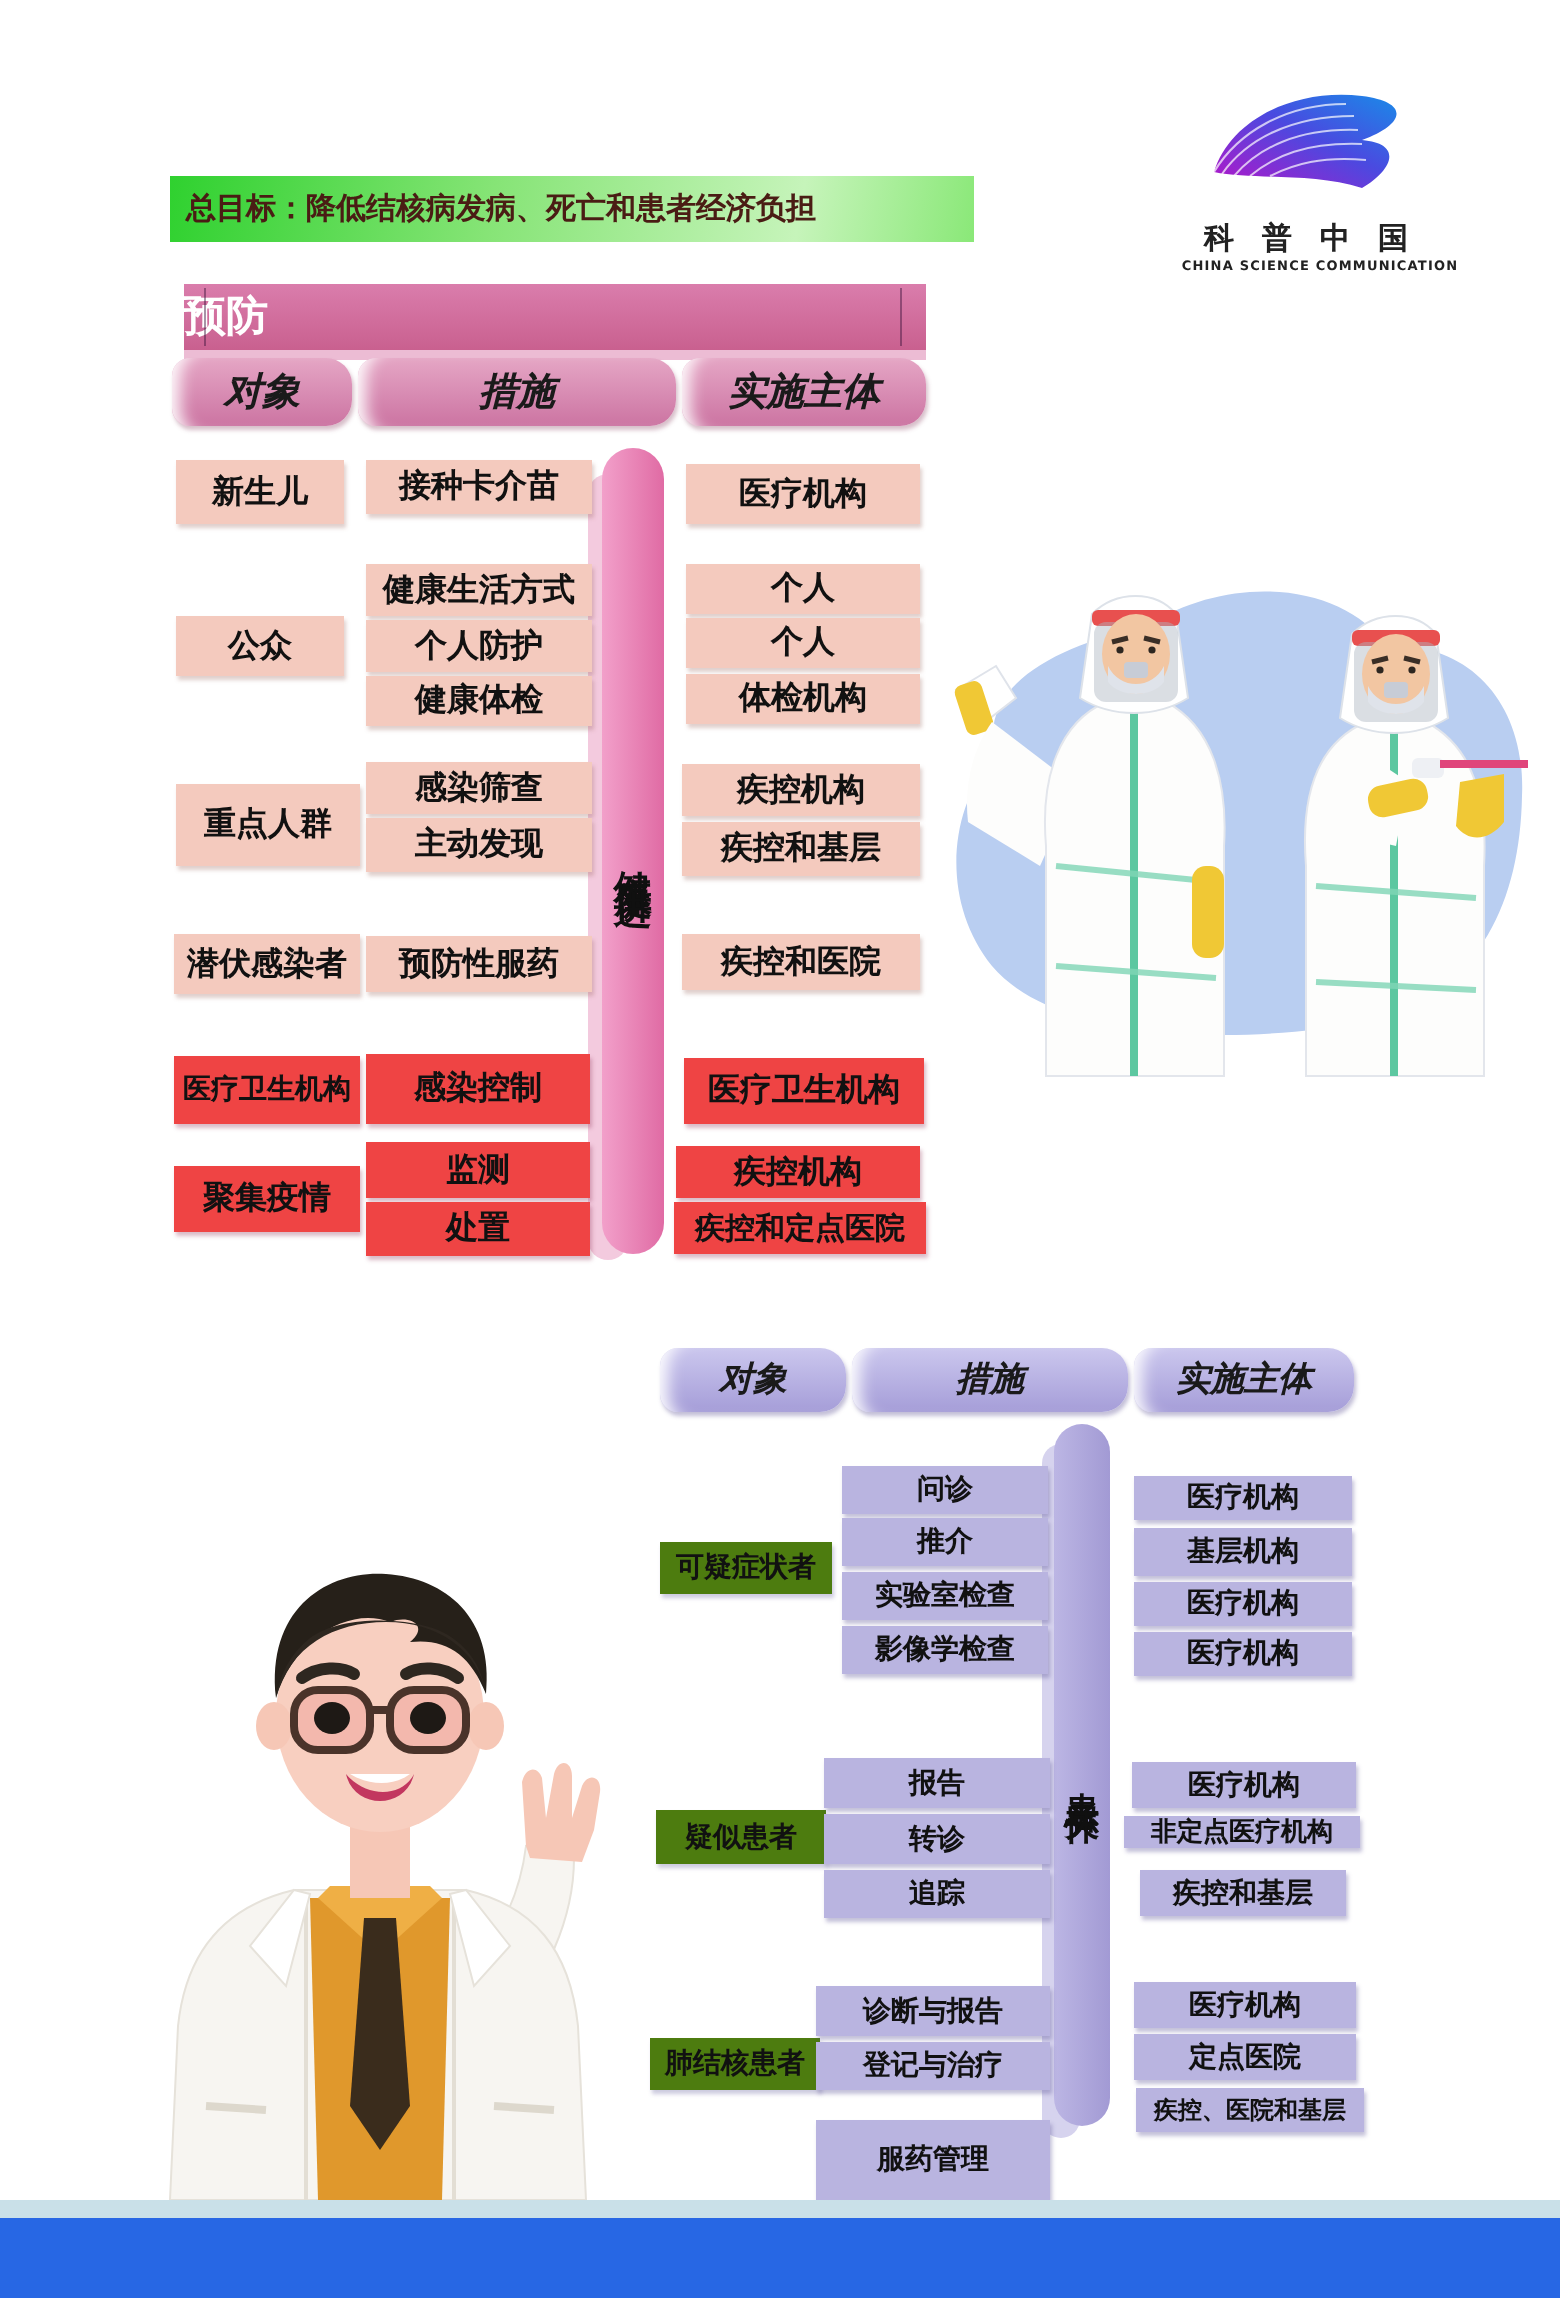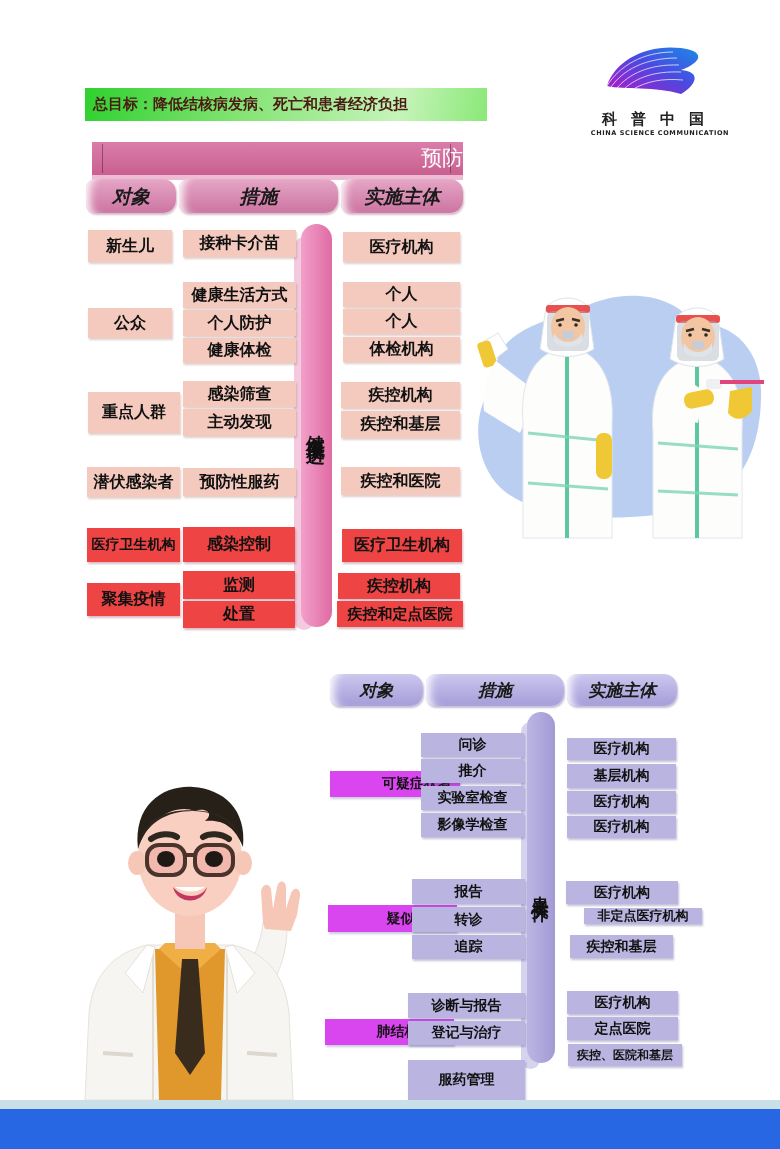--- a/index.html
+++ b/index.html
@@ -11,42 +11,42 @@
     background:linear-gradient(100deg,#2fd12f 0%,#86e476 40%,#c6f4ba 78%,#8ae878 100%);
     color:#4a1c14;font-size:15px;font-weight:bold;line-height:33px;padding-left:8px;
     box-sizing:border-box;white-space:nowrap;}
 
   
   .logo{position:absolute;left:580px;top:42px;width:160px;height:92px;text-align:center;}
   .logo-cn{font-size:15px;font-weight:bold;color:#222;letter-spacing:14px;margin-top:2px;white-space:nowrap;}
   .logo-en{font-size:6.5px;font-weight:bold;color:#222;letter-spacing:.6px;white-space:nowrap;}
 
   
-  .sec-header{position:absolute;color:#fff;font-weight:normal;text-align:right;}
+  .sec-header{position:absolute;color:#fff;font-weight:bold;text-align:left;}
   .sec-header .inner-line{position:absolute;top:2px;bottom:2px;width:1px;background:rgba(60,20,60,.45);}
   .prev-header{left:92px;top:142px;width:371px;height:33px;font-size:21px;line-height:33px;
     background:linear-gradient(180deg,#da7dac,#c9608f);border-bottom:5px solid #ecbcd4;}
   .diag-header{left:329px;top:642px;width:342px;height:30px;font-size:18px;line-height:30px;
     background:linear-gradient(180deg,#978be2,#8176d4);border-bottom:3px solid #c9c3ee;}
 
   
   .ribbon{position:absolute;height:34px;line-height:34px;text-align:center;font-weight:bold;
     color:#1a1a1a;border-radius:9px 13px 13px 9px;font-style:italic;}
   .ribbon.pink{background:linear-gradient(180deg,#e5a6c5,#cc74a2);
     box-shadow:inset 10px 0 8px -6px rgba(255,255,255,.95),1px 2px 2px rgba(140,70,100,.35);font-size:19px;}
   .ribbon.purple{background:linear-gradient(180deg,#cbc7ee,#a59dd8);
     box-shadow:inset 10px 0 8px -6px rgba(255,255,255,.95),1px 2px 2px rgba(80,70,140,.35);font-size:17px;height:32px;line-height:32px;}
 
   
   .cell{position:absolute;display:flex;align-items:center;justify-content:center;
     font-weight:bold;color:#111;text-align:center;}
   .c-lpink{background:#f4cabe;box-shadow:1px 2px 2px rgba(150,95,85,.3);font-size:16px;}
   .c-dpink{background:#ef4444;box-shadow:1px 2px 2px rgba(150,60,95,.35);font-size:16px;}
   .c-purp {background:#b9b4e0;box-shadow:1px 2px 2px rgba(85,78,145,.35);font-size:14px;}
-  .c-lpurp{background:#d946ef;box-shadow:1px 2px 2px rgba(85,78,145,.3);font-size:14px;padding-left:44px;}
+  .c-lpurp{background:#4d7c0f;box-shadow:1px 2px 2px rgba(85,78,145,.3);font-size:14px;}
 
   
   .vbar{position:absolute;border-radius:16px;display:flex;align-items:center;justify-content:center;}
   .vbar-shadow{position:absolute;border-radius:12px;}
   .vbar-label{writing-mode:vertical-rl;text-orientation:upright;font-weight:bold;color:#101010;
     letter-spacing:3px;}
   .hp-shadow{left:294px;top:237px;width:20px;height:393px;background:#f3cade;}
   .hp-bar{left:301px;top:224px;width:31px;height:403px;background:linear-gradient(90deg,#f2a0ca,#e06ba4);font-size:19px;}
   .pc-shadow{left:521px;top:722px;width:19px;height:347px;background:#d6d3ee;}
   .pc-bar{left:527px;top:712px;width:28px;height:351px;background:linear-gradient(90deg,#bcb6e4,#a29ad4);font-size:17px;}
@@ -149,21 +149,21 @@
   <div class="cell c-purp" style="left:412px;top:935px;width:113px;height:24px">追踪</div>
   <div class="cell c-purp" style="left:408px;top:993px;width:117px;height:25px">诊断与报告</div>
   <div class="cell c-purp" style="left:408px;top:1021px;width:117px;height:24px">登记与治疗</div>
   <div class="cell c-purp" style="left:408px;top:1060px;width:117px;height:40px">服药管理</div>
 
   <div class="cell c-purp" style="left:567px;top:738px;width:109px;height:22px">医疗机构</div>
   <div class="cell c-purp" style="left:567px;top:764px;width:109px;height:24px">基层机构</div>
   <div class="cell c-purp" style="left:567px;top:791px;width:109px;height:22px">医疗机构</div>
   <div class="cell c-purp" style="left:567px;top:816px;width:109px;height:22px">医疗机构</div>
   <div class="cell c-purp" style="left:566px;top:881px;width:112px;height:23px">医疗机构</div>
-  <div class="cell c-purp" style="left:584px;top:908px;width:118px;height:16px;font-size:13px">非定点医疗机构</div>
+  <div class="cell c-purp" style="left:562px;top:908px;width:118px;height:16px;font-size:13px">非定点医疗机构</div>
   <div class="cell c-purp" style="left:570px;top:935px;width:103px;height:23px">疾控和基层</div>
   <div class="cell c-purp" style="left:567px;top:991px;width:111px;height:23px">医疗机构</div>
   <div class="cell c-purp" style="left:567px;top:1017px;width:111px;height:23px">定点医院</div>
   <div class="cell c-purp" style="left:568px;top:1044px;width:114px;height:22px;font-size:12px">疾控、医院和基层</div>
 
   <div class="illus" style="left:468px;top:283px;width:302px;height:262px">
     <svg width="302" height="262" viewBox="0 0 302 262">
       <path d="M105,30 C150,2 205,10 225,40 C268,38 295,70 293,115 C292,170 270,215 215,228 C150,240 60,238 28,200 C2,168 6,120 30,95 C20,60 60,40 105,30 Z" fill="#b9cef1"></path>
 
       <g>

